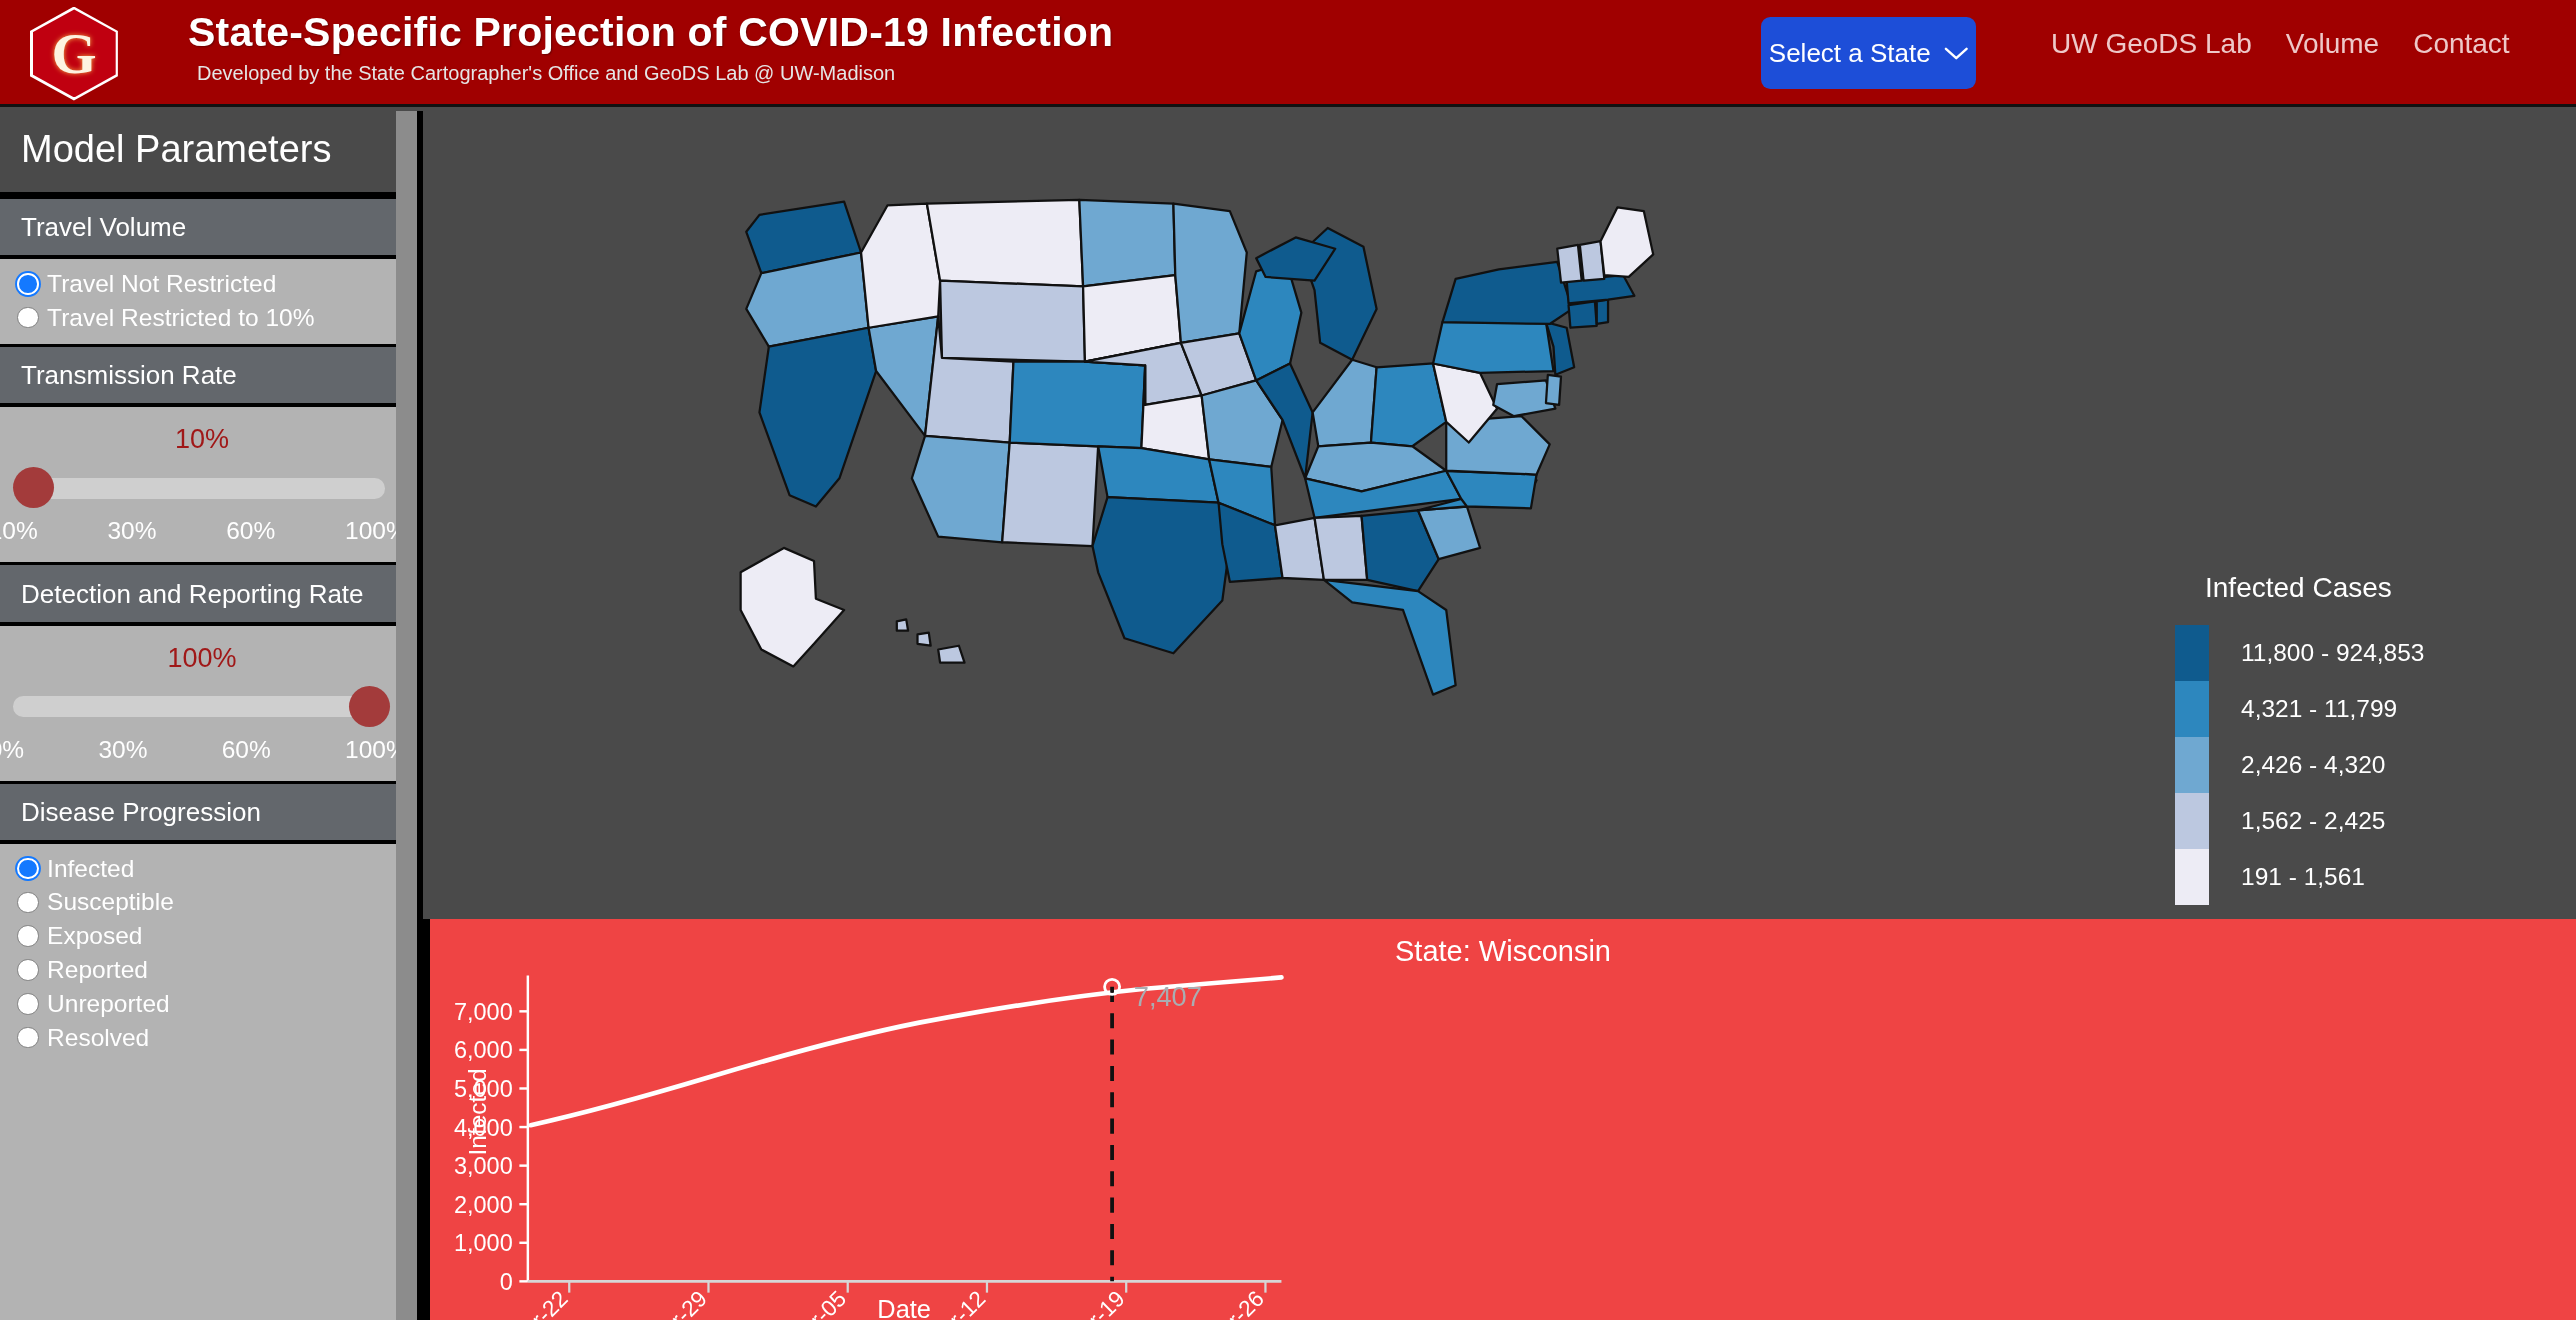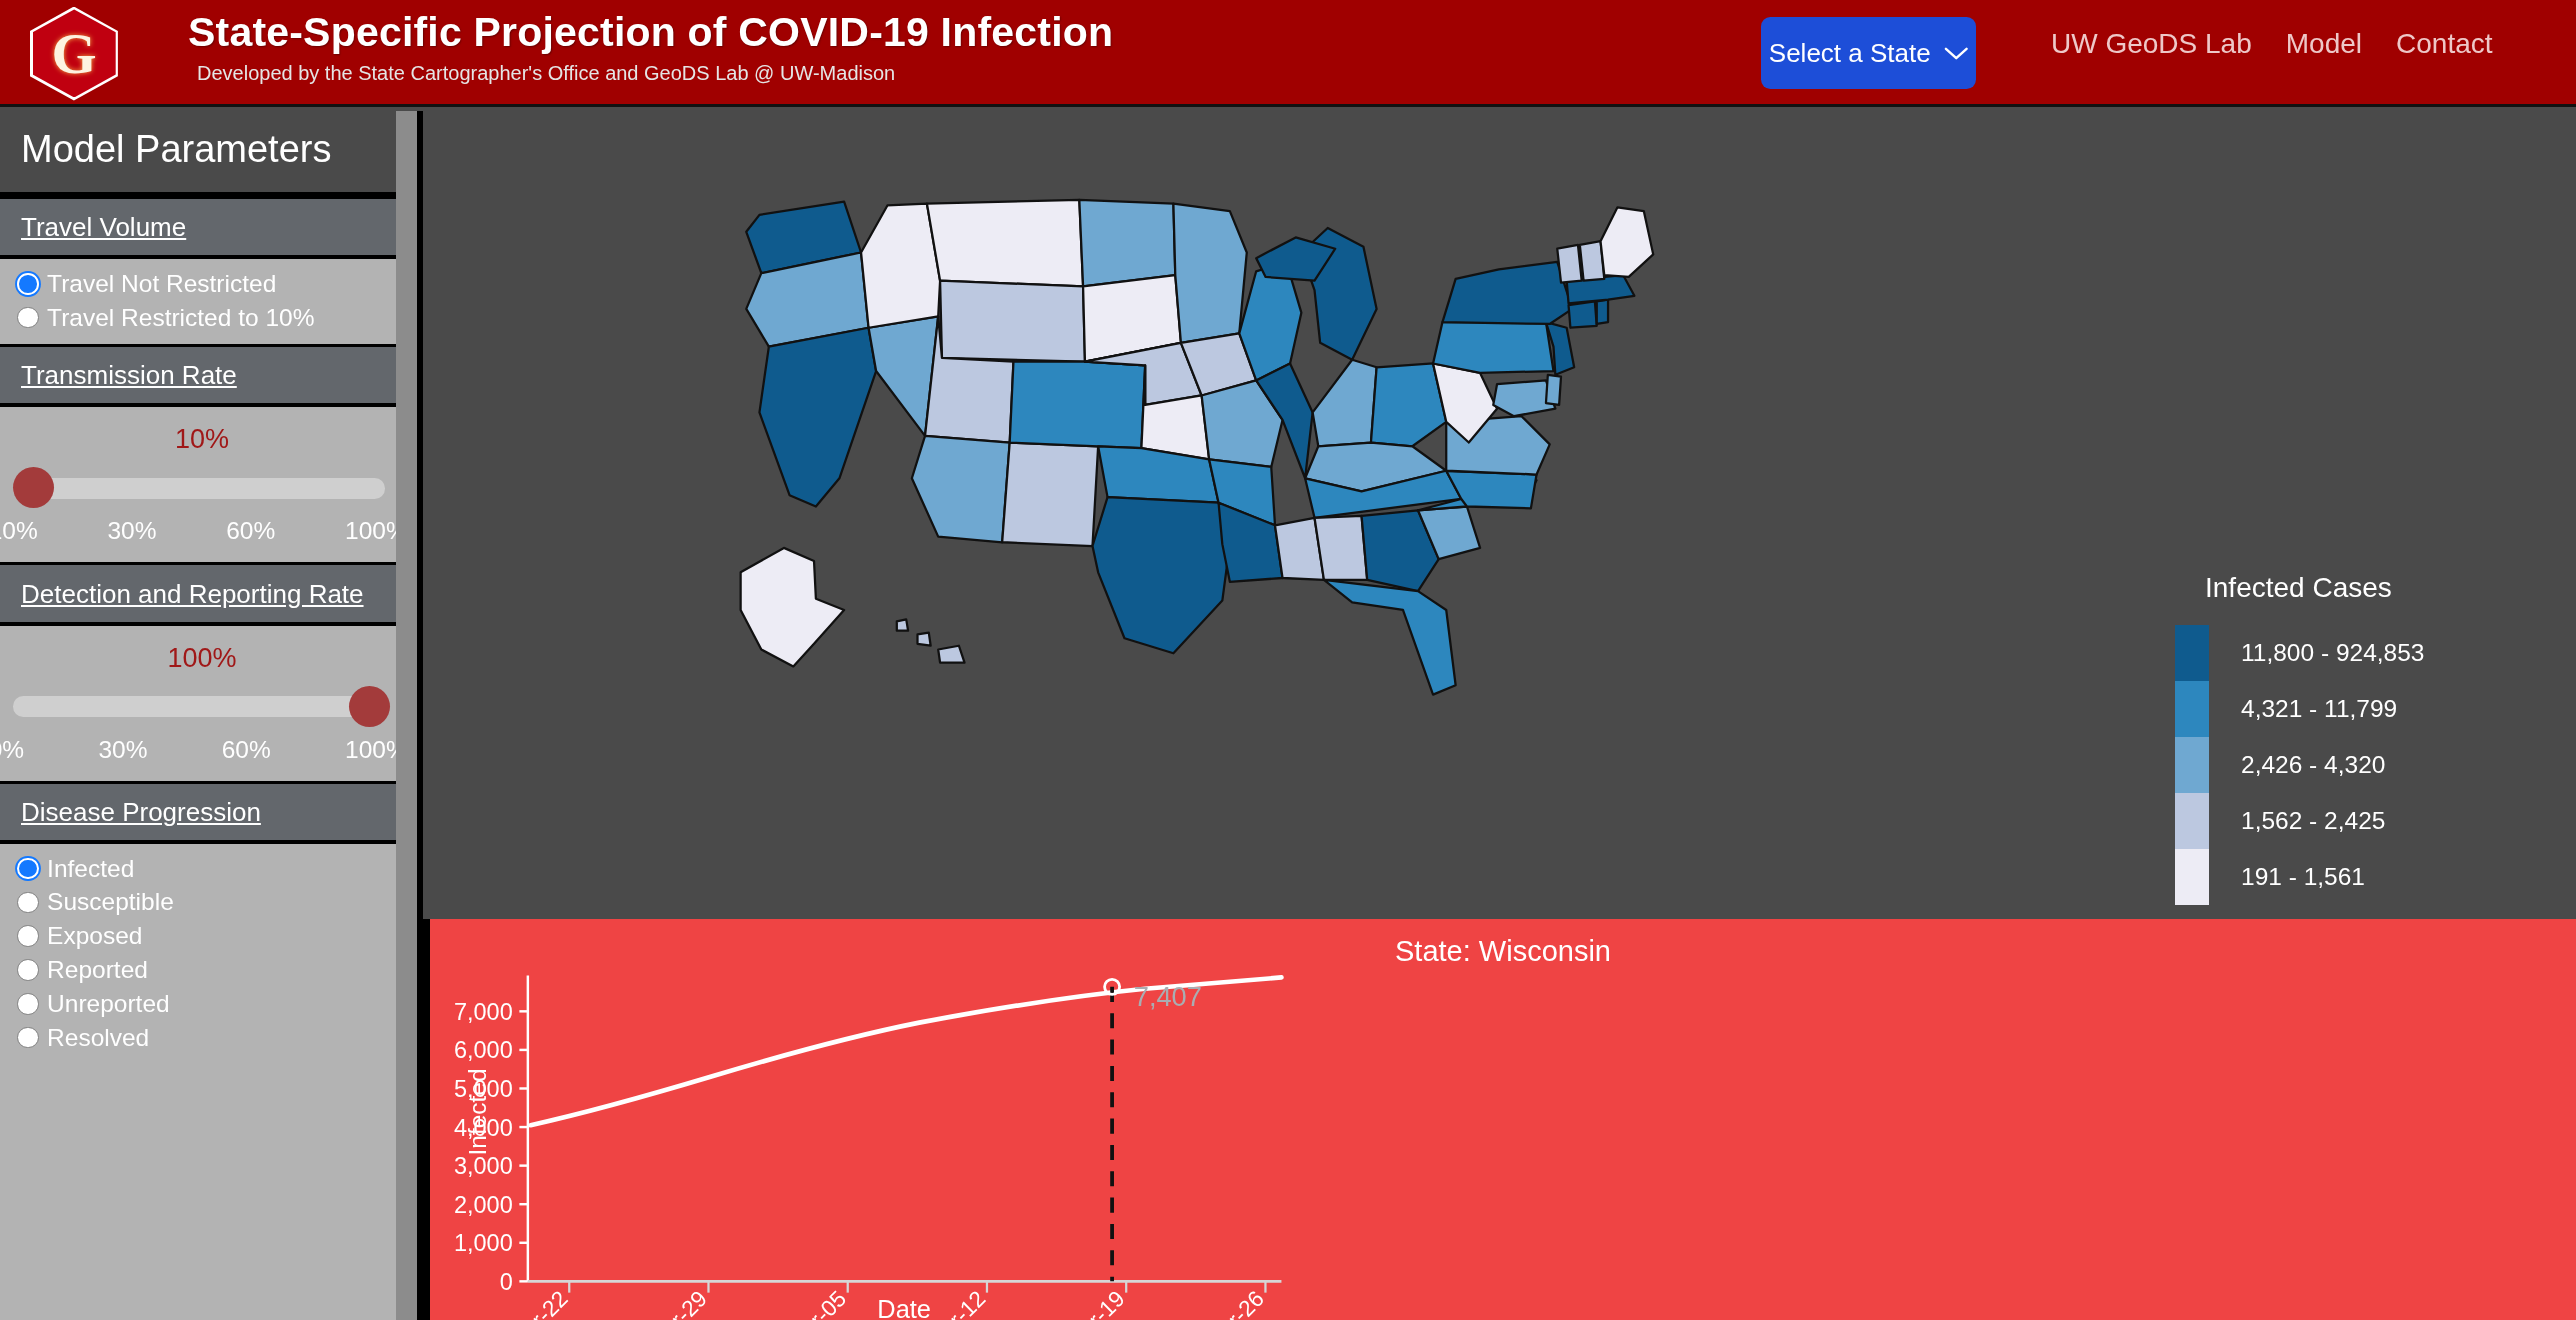--- a/index.html
+++ b/index.html
@@ -77,21 +77,20 @@
     background: #4a4a4a; color: #ffffff;
     font-size: 38px; padding: 17px 21px 21px 21px;
     border-bottom: 4.7px solid #000;
   }
   .section-head {
     background: #63676c; color: #ffffff;
     font-size: 26px; padding: 12.2px 21px;
     border-top: 3.8px solid #000; border-bottom: 4.7px solid #000;
     border-right: 2.8px solid #000;
     line-height: 32px;
-    text-decoration: underline;
   }
   .section-body { background: #b3b3b3; padding: 7.5px 0 9.4px 0; }
 
   .radio-row { display: flex; align-items: center; gap: 8.5px; padding: 1.9px 0 1.9px 17px; cursor: pointer; }
   .radio {
     width: 21.6px; height: 21.6px; border-radius: 50%;
     background: #ffffff; border: 1.9px solid #808080;
     flex: 0 0 auto; position: relative;
   }
   .radio.checked { background: #1479ff; border: 2.8px solid #ffffff; box-shadow: 0 0 0 1.9px #1479ff; }
@@ -190,21 +189,21 @@
   <div id="select-state-btn">
     <span>Select a State</span>
     <span class="chev">
       <svg width="24.5" height="15" viewBox="0 0 26 16">
           <path d="M2 3 L13 13 L24 3" fill="none" stroke="#fff" stroke-width="2.6" stroke-linecap="round" stroke-linejoin="round"></path>
         </svg>
     </span>
   </div>
   <div id="nav-links">
     <a>UW GeoDS Lab</a>
-    <a>Model</a>
+    <a>Volume</a>
     <a>Contact</a>
   </div>
 </div>
 
 <div id="sidebar">
   <div id="sidebar-inner">
     <div class="panel-title">Model Parameters</div>
 
     <div class="section-head">Travel Volume</div>
     <div class="section-body">

